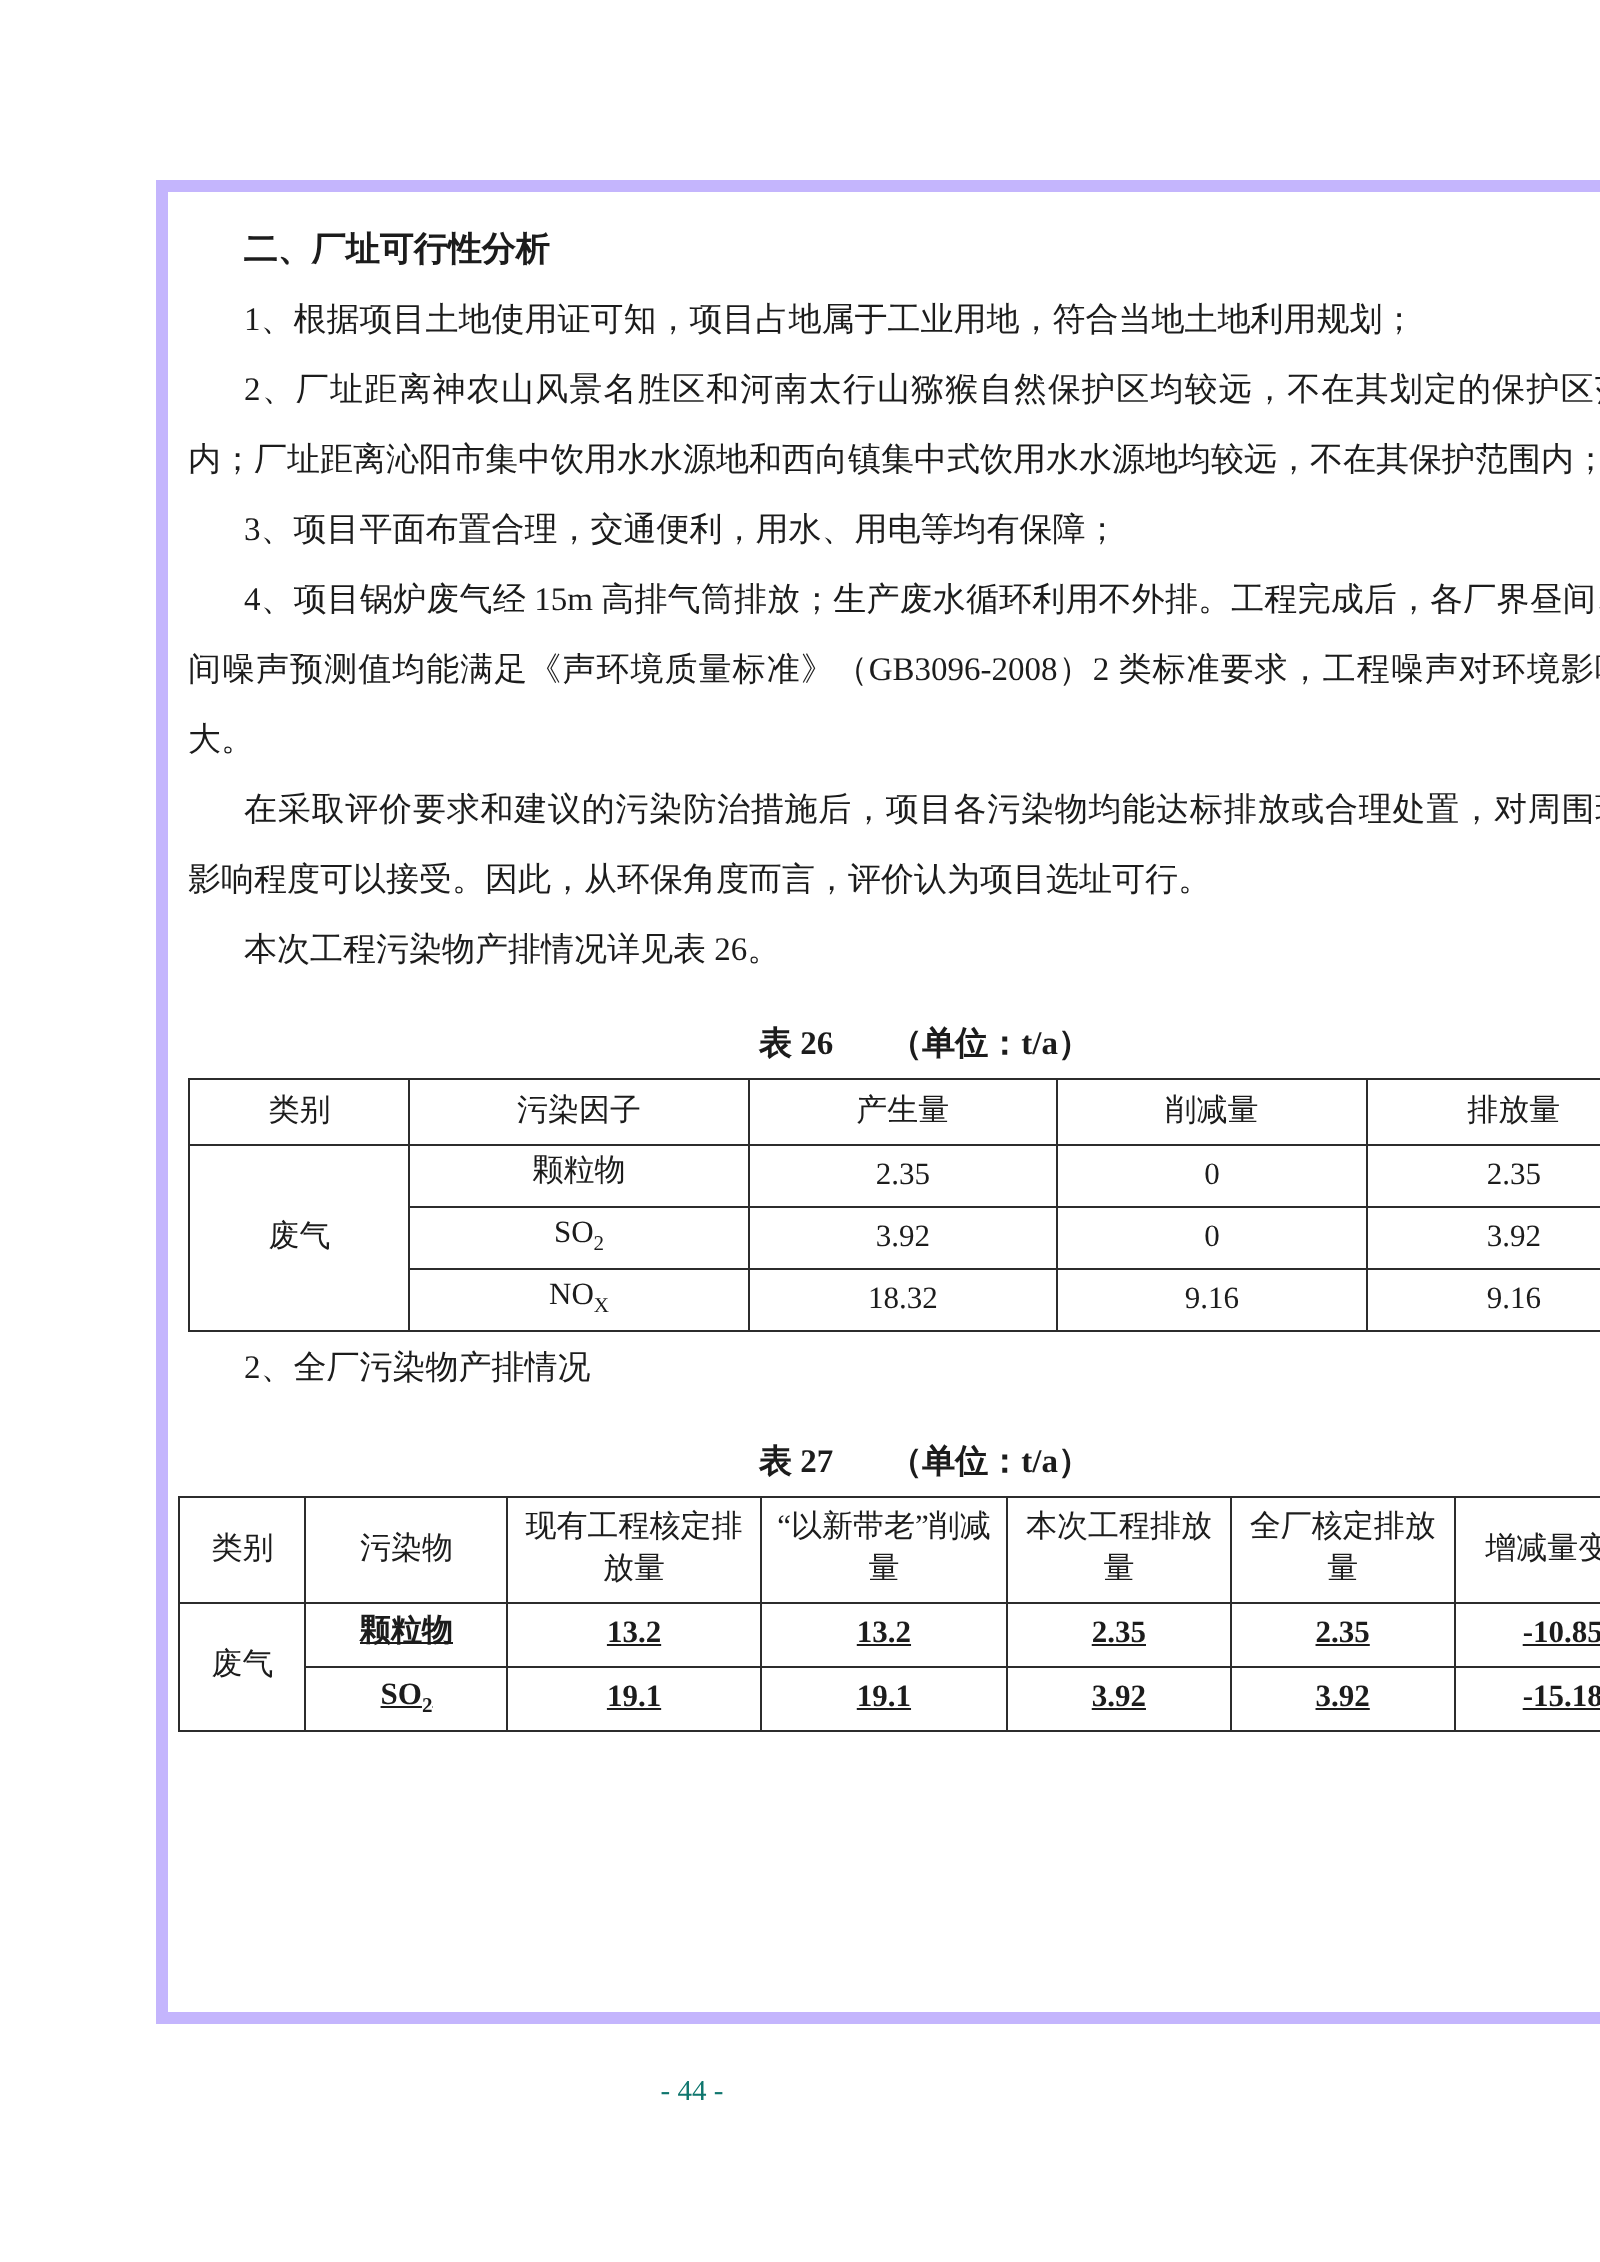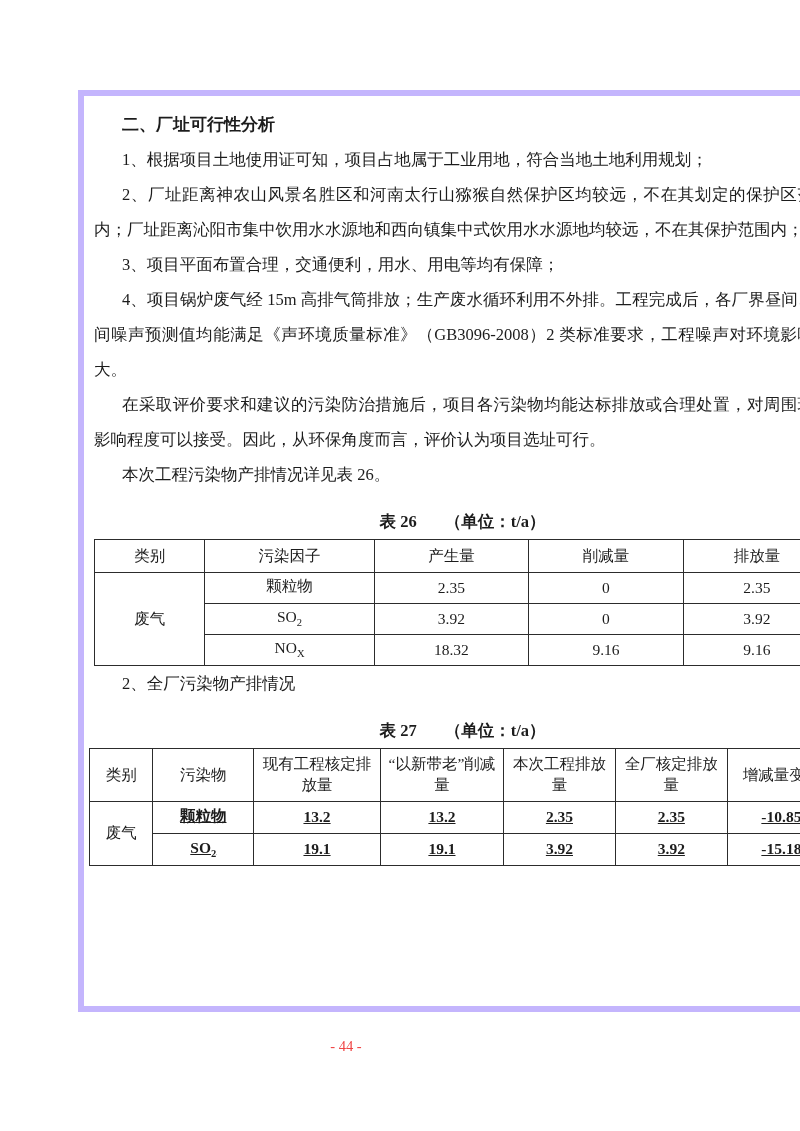--- a/index.html
+++ b/index.html
@@ -80,21 +80,21 @@
   .after-table {
     margin-top: 7px;
   }
   .pageno {
     position: absolute;
     top: 1038px;
     left: 0;
     width: 692px;
     text-align: center;
     font-size: 14.5px;
-    color: #ef4444;
+    color: #0f766e;
   }
 </style>
 </head>
 <body>
 
 <div class="frame">
 
   <p class="h">二、厂址可行性分析</p>
   <p class="t">1、根据项目土地使用证可知，项目占地属于工业用地，符合当地土地利用规划；</p>
   <p class="t">2、厂址距离神农山风景名胜区和河南太行山猕猴自然保护区均较远，不在其划定的保护区范围内；厂址距离沁阳市集中饮用水水源地和西向镇集中式饮用水水源地均较远，不在其保护范围内；</p>

